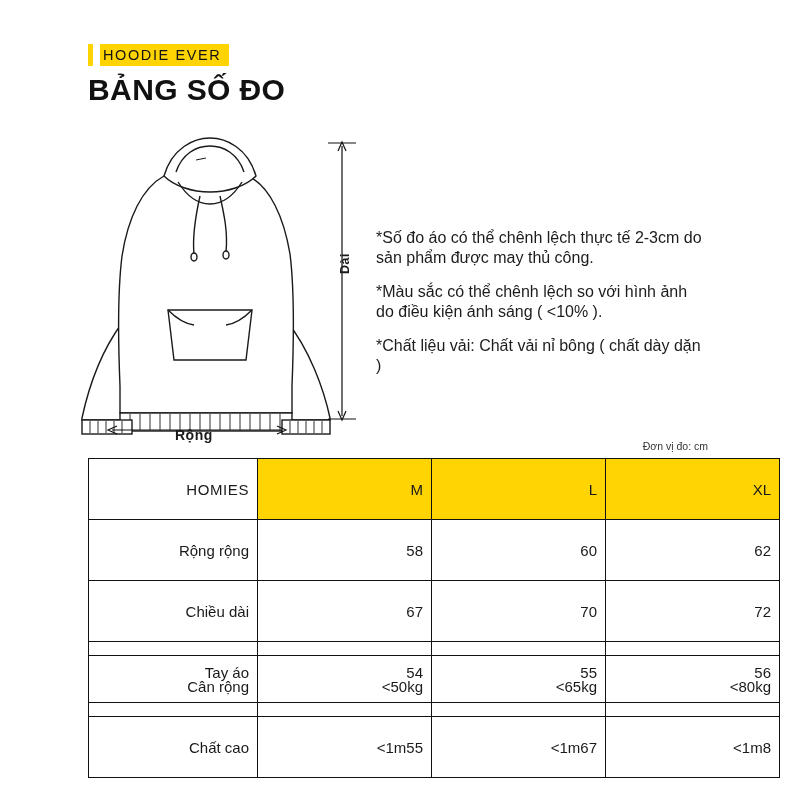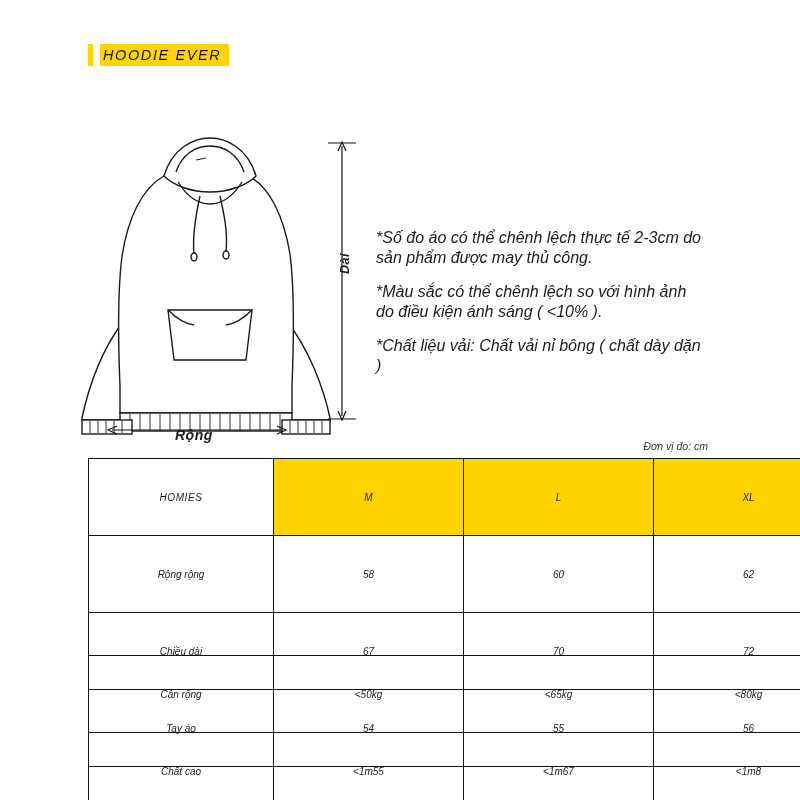--- a/index.html
+++ b/index.html
@@ -12,21 +12,20 @@
     background: #ffffff;
     font-family: "Liberation Sans", sans-serif;
     color: #1a1a1a;
     overflow: hidden;
   }
   .page {
     position: relative;
     width: 800px;
     height: 704px;
     box-sizing: border-box;
-    font-style: italic;
   }
 
   
   .header {
     position: absolute;
     left: 88px;
     top: 44px;
   }
   .brand-wrap {
     display: flex;
@@ -121,24 +120,24 @@
     position: absolute;
     left: 88px;
     top: 655px;
     width: 624px;
     border-collapse: collapse;
     table-layout: fixed;
   }
   .table-main td, .table-main th,
   .table-sub td, .table-sub th {
     border: 1.6px solid #111;
-    text-align: center;
-    font-size: 10px;
+    text-align: right;
+    font-size: 15px;
     height: 44px;
-    padding: 16px;
+    padding: 8px;
     font-weight: normal;
   }
   .th-brand {
     font-weight: bold;
     font-size: 15.5px;
     letter-spacing: 0.6px;
   }
   .th-size {
     background: #ffd400;
     font-weight: bold;
@@ -154,20 +153,21 @@
 </head>
 <body>
 
 <div class="page">
 
   <div class="header">
     <div class="brand-wrap">
       <span class="brand-bar"></span>
       <span class="brand-hl">HOODIE EVER</span>
     </div>
+    <div class="title">BẢNG SỐ ĐO</div>
   </div>
 
   <div class="illustration">
     <svg width="300" height="310" viewBox="0 0 300 310" fill="none" stroke="#1a1a1a" stroke-width="1.4">
 
       <path d="M62 195 C 40 225, 28 262, 22 290 L 22 292 L 72 292 C 74 262, 78 228, 86 200 Z" fill="#fff"></path>
 
       <path d="M226 192 C 250 222, 264 262, 270 290 L 270 292 L 222 292 C 220 262, 214 226, 206 198 Z" fill="#fff"></path>
 
       <path d="M104 48 C 82 60, 68 90, 62 128 C 58 160, 58 210, 60 258 L 60 285 L 232 285 L 232 258 C 234 208, 234 158, 230 126 C 224 90, 210 58, 188 48 Z" fill="#fff"></path>

